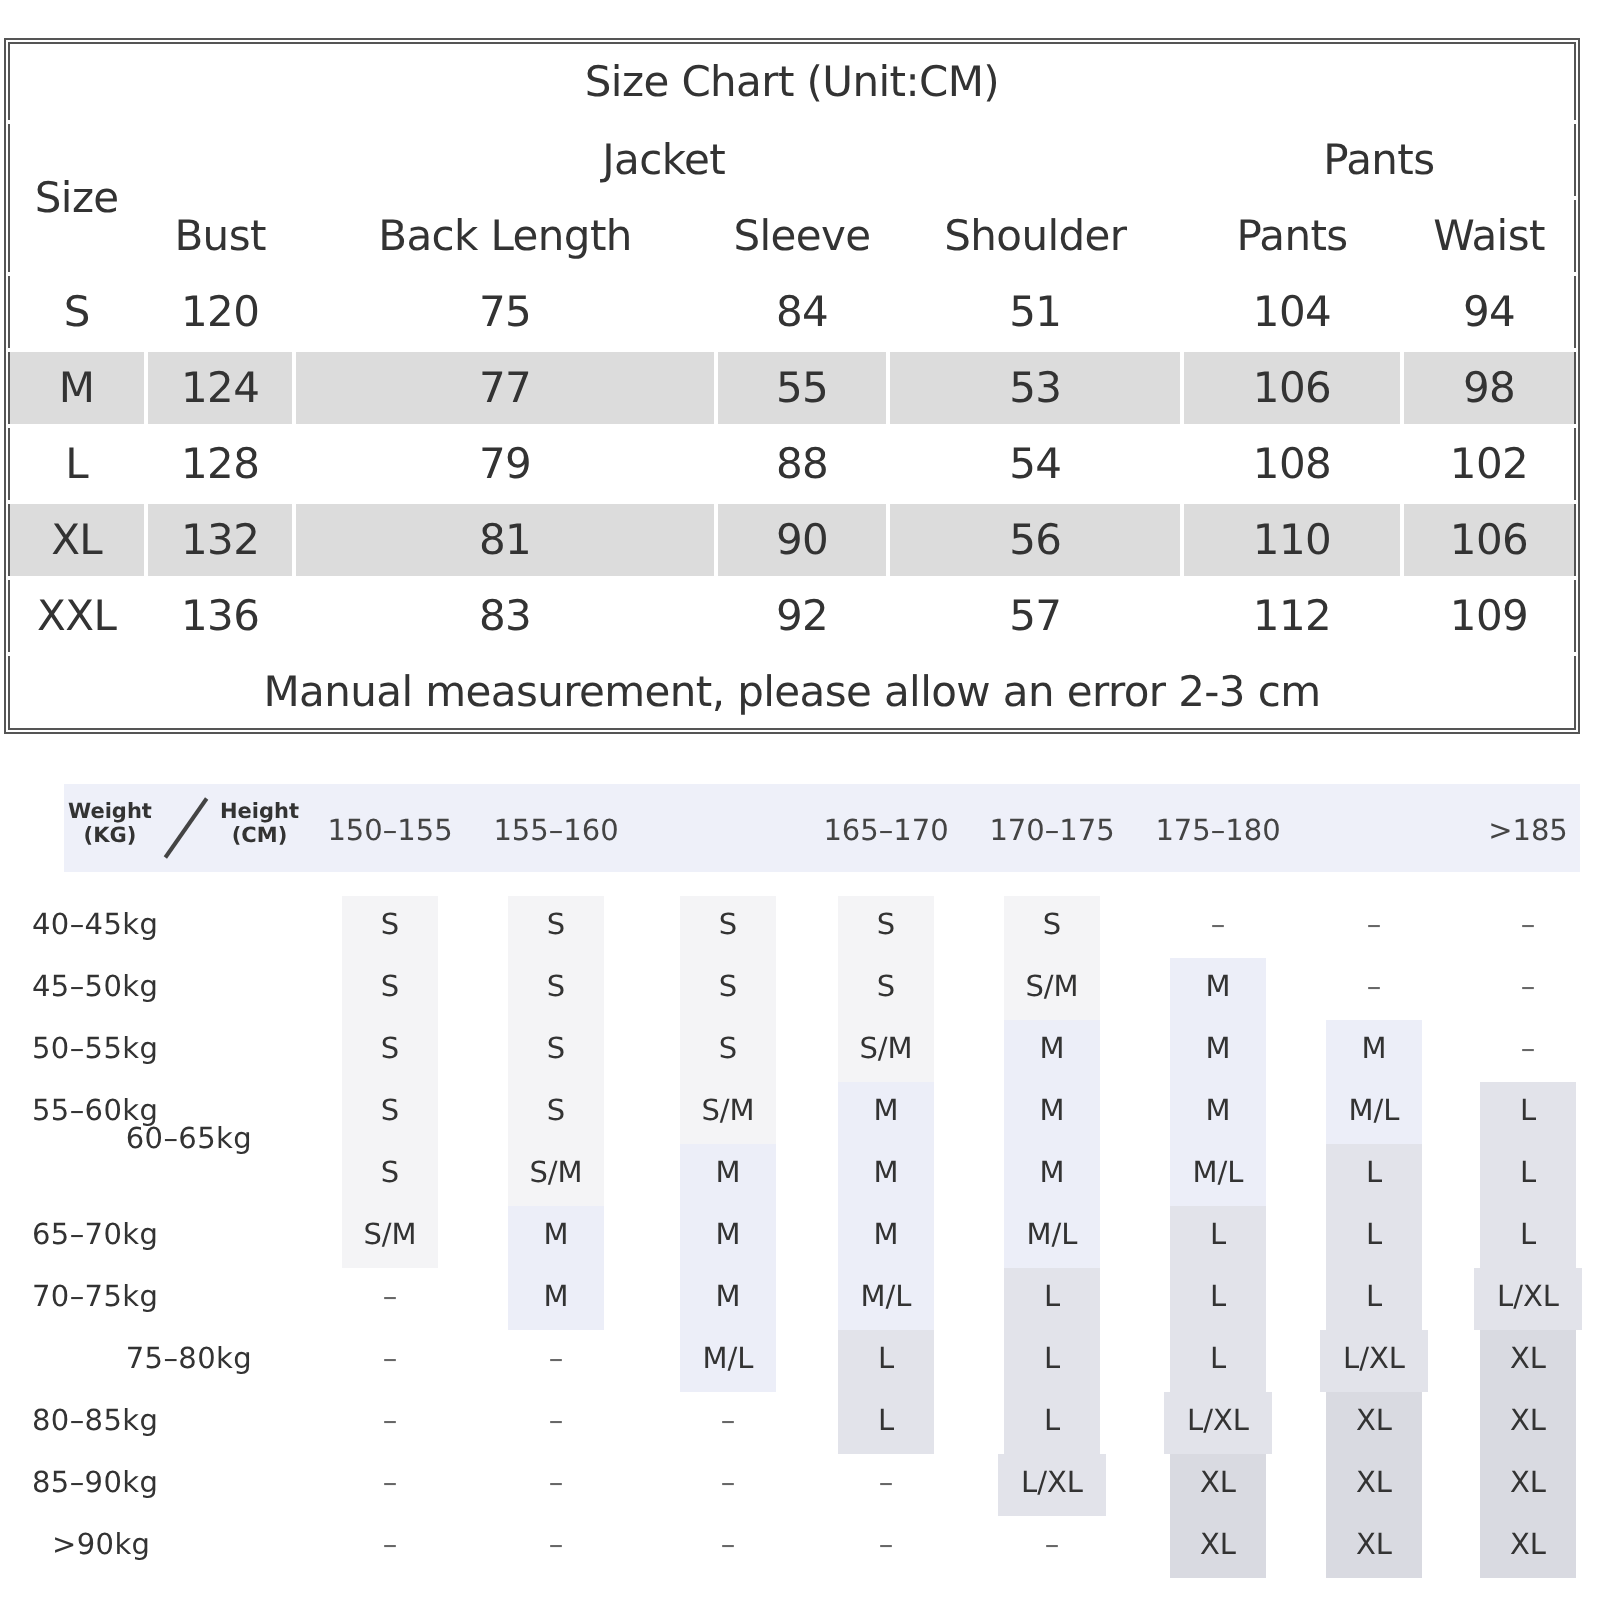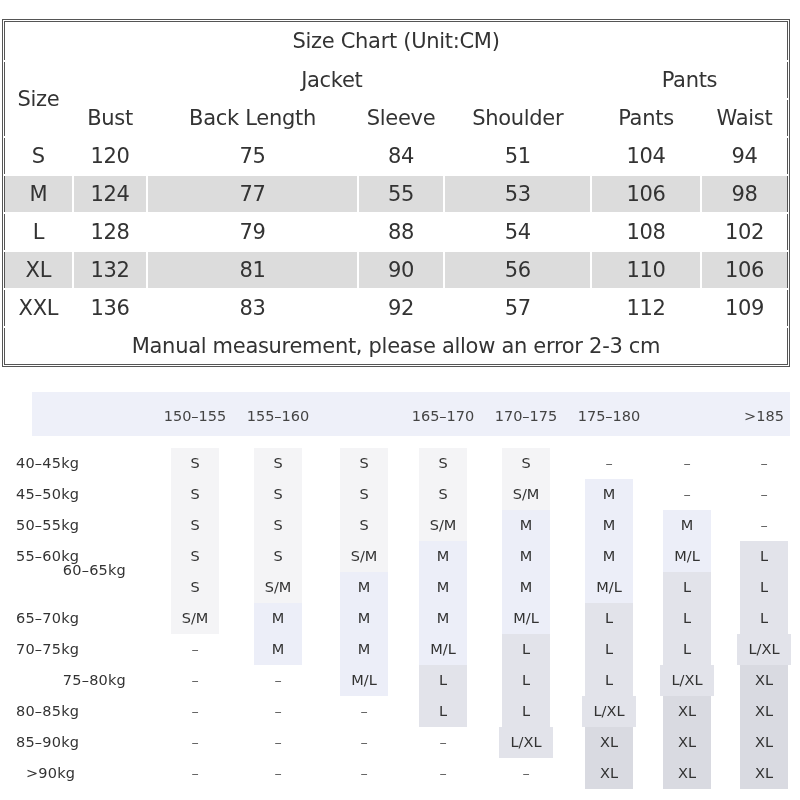--- a/index.html
+++ b/index.html
@@ -128,20 +128,31 @@
     <td>109</td>
   </tr>
   <tr>
     <td colspan="7" class="note-cell">Manual measurement, please allow an error 2-3 cm</td>
   </tr>
 </tbody>
   </table>
 
 <div class="wh">
   <div class="wh-header">
+    <div class="corner">
+      <div class="w">
+        <div>Weight</div>
+        <div>(KG)</div>
+      </div>
+      <div class="slash"></div>
+      <div class="h">
+        <div>Height</div>
+        <div>(CM)</div>
+      </div>
+    </div>
   <div class="hcol" style="left: 163px;">150–155</div>
       <div class="hcol" style="left: 246px;">155–160</div>
       <div class="hcol" style="left: 411px;">165–170</div>
       <div class="hcol" style="left: 494px;">170–175</div>
       <div class="hcol" style="left: 577px;">175–180</div>
       <div class="hcol" style="left: 732px;">&gt;185</div>
     </div>
   <div id="wh-grid">
       <div class="rlabel" style="top: 58px;">40–45kg</div>
       <div class="cell s" style="left: 195px; top: 58px;">S</div>

